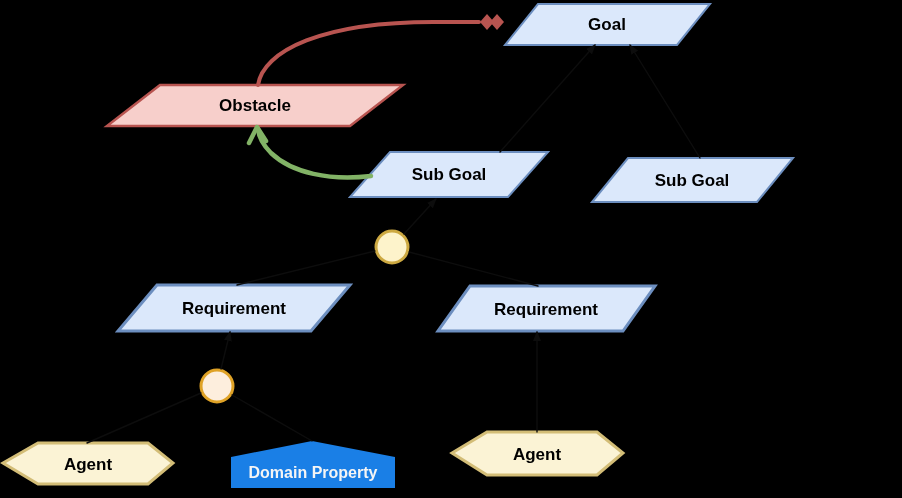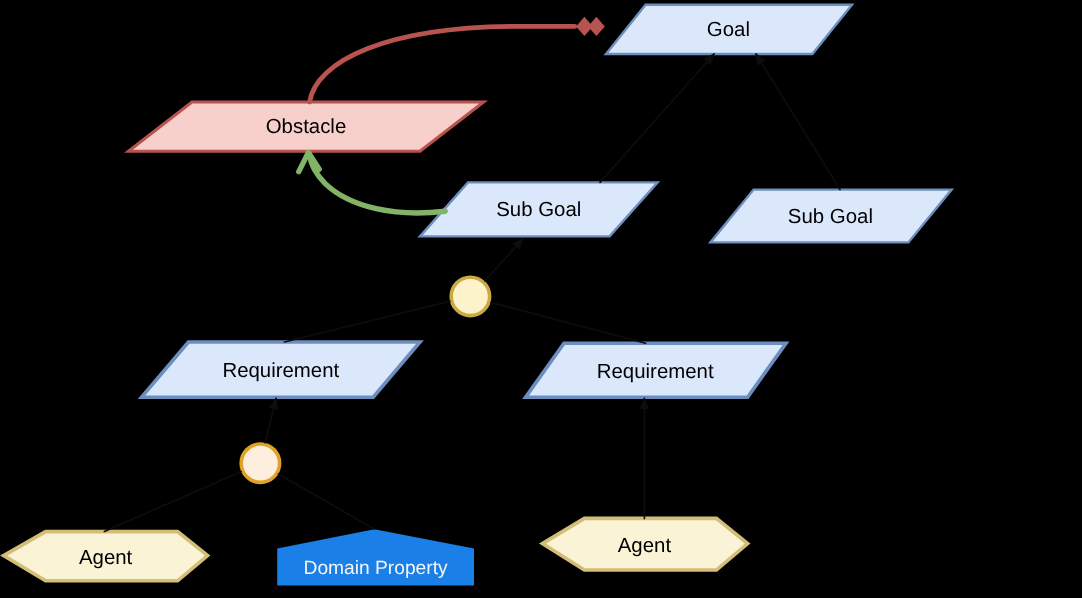--- a/index.html
+++ b/index.html
@@ -7,20 +7,21 @@
     padding: 0;
     background: #000000;
   }
   .stage {
     position: relative;
     width: 902px;
     height: 498px;
     background: #000000;
     overflow: hidden;
     font-family: "Liberation Sans", sans-serif;
+    font-weight: bold;
   }
   .stage svg {
     position: absolute;
     left: 0;
     top: 0;
     display: block;
   }
   text {
     font-family: "Liberation Sans", sans-serif;
   }

